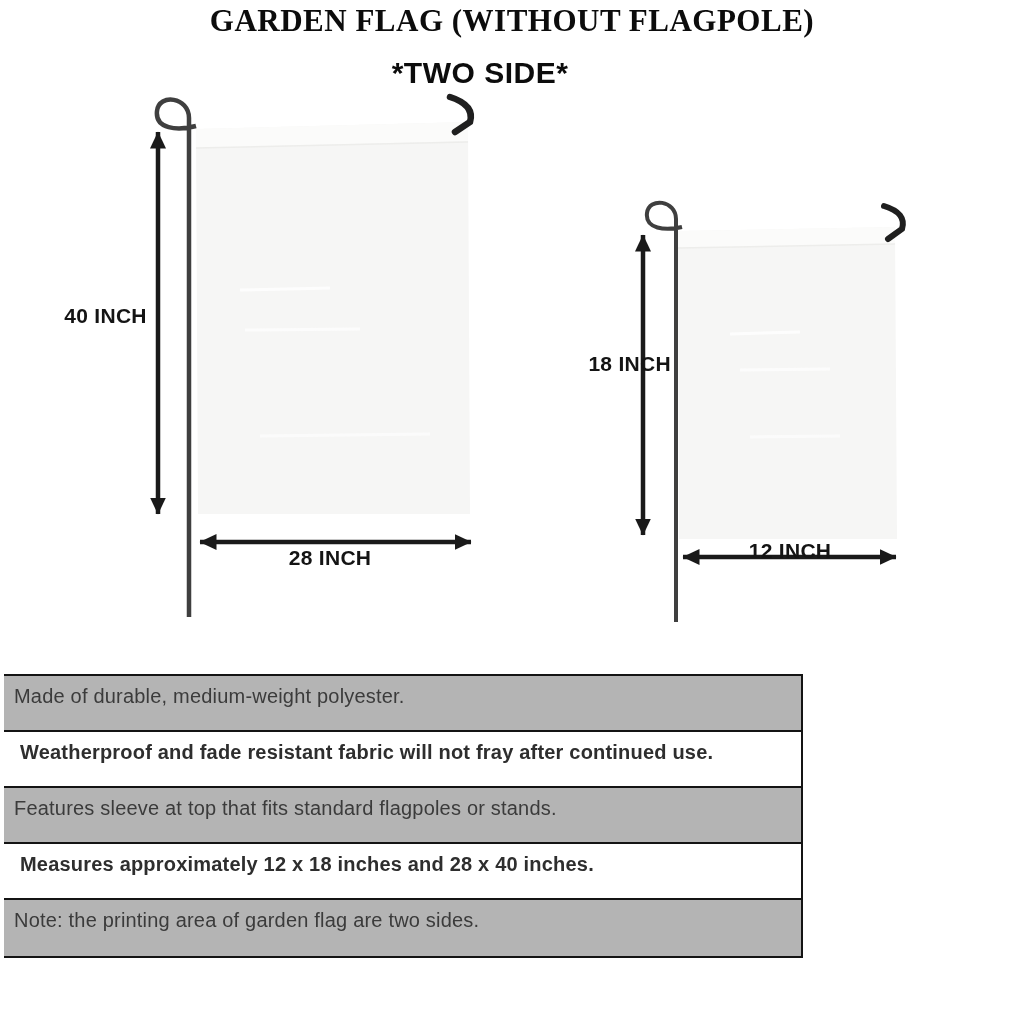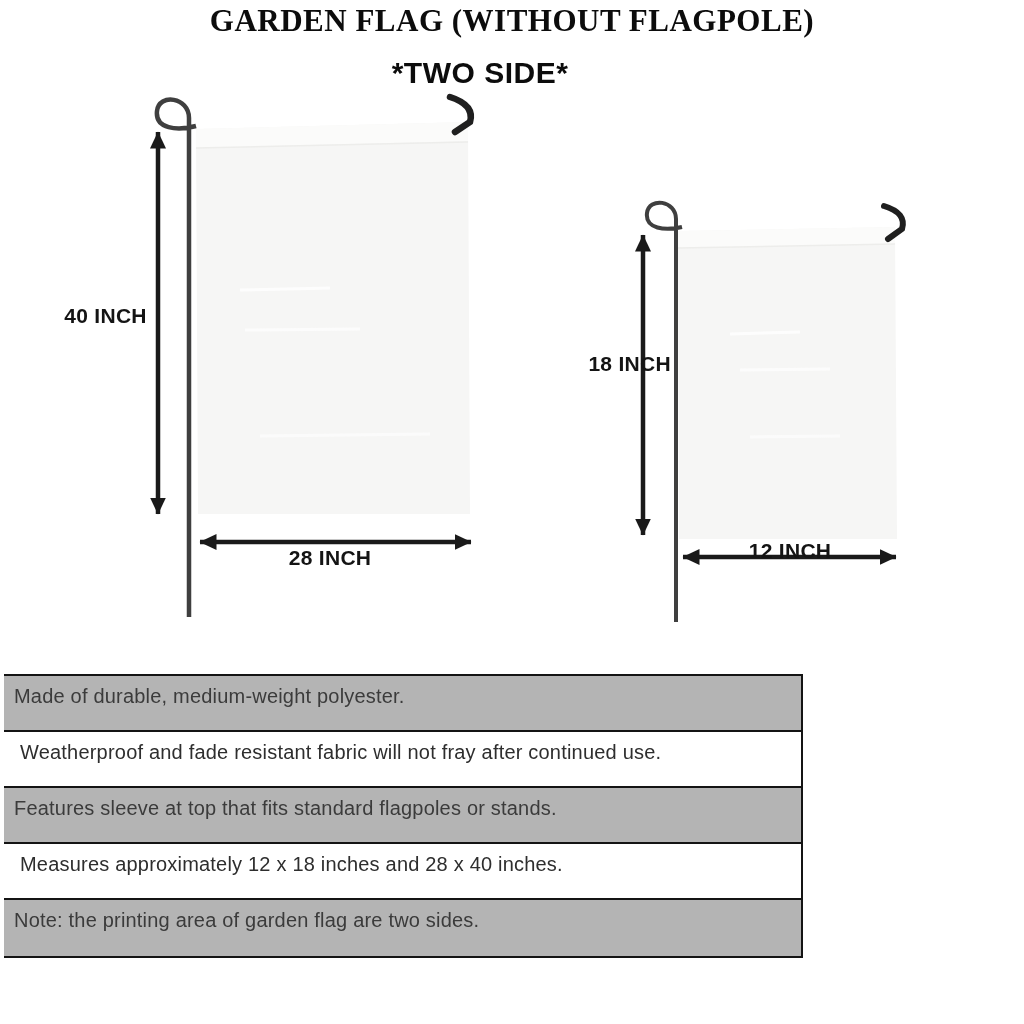--- a/index.html
+++ b/index.html
@@ -35,21 +35,21 @@
     box-sizing:content-box;
     margin-top:47px;
   }
   .feature-row{
     height:56px;box-sizing:border-box;
     padding:7px 12px 0 10px;
     font-size:20px;letter-spacing:0.2px;line-height:26px;
     overflow:hidden;white-space:nowrap;
   }
   .feature-row.gray{background:#b4b4b4;color:#3b3b3b;border-bottom:2px solid #141414;}
-  .feature-row.white{background:#ffffff;color:#2e2e2e;border-bottom:2px solid #141414;font-weight:400;padding-left:16px;}
+  .feature-row.white{background:#ffffff;color:#2e2e2e;border-bottom:2px solid #141414;font-weight:700;padding-left:16px;}
   .feature-row:last-child{border-bottom:none;}
 </style>
 </head>
 <body>
 
 <div class="abs title-line1">GARDEN FLAG (WITHOUT FLAGPOLE)</div>
 <div class="abs title-line2">*TWO SIDE*</div>
 
 <svg class="abs diagram-svg" width="1024" height="640" viewBox="0 0 1024 640">
   <defs>

